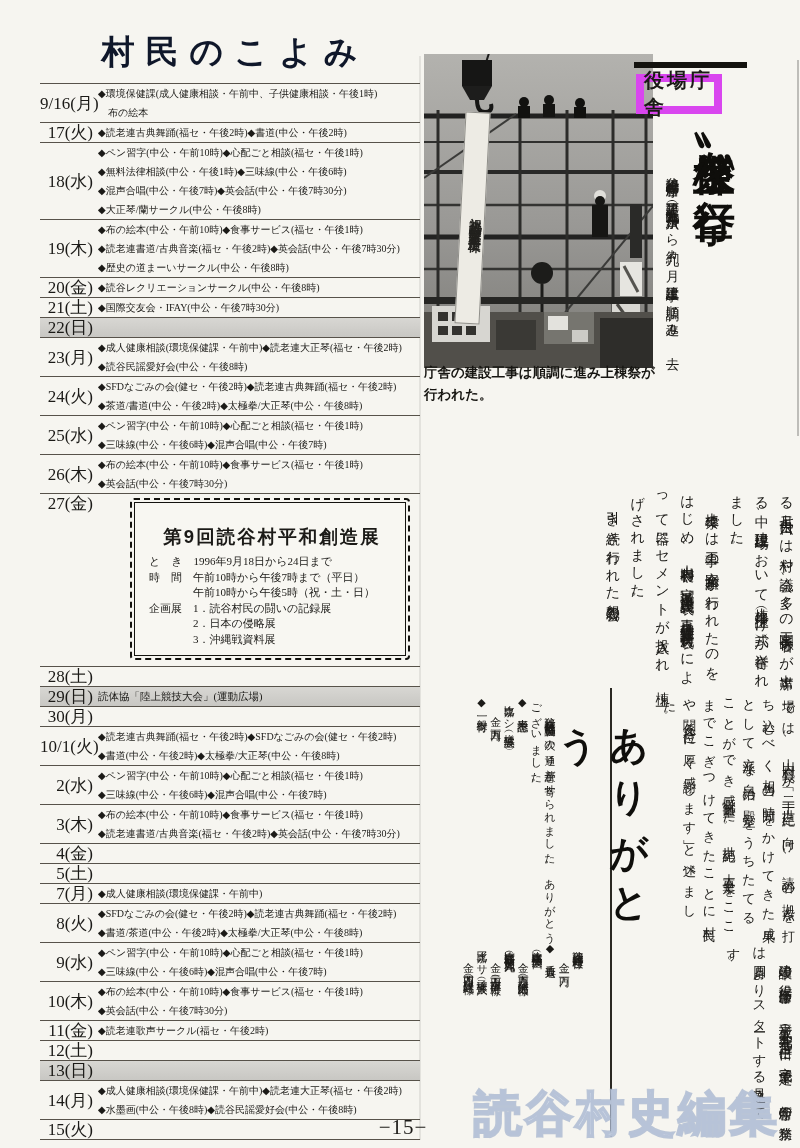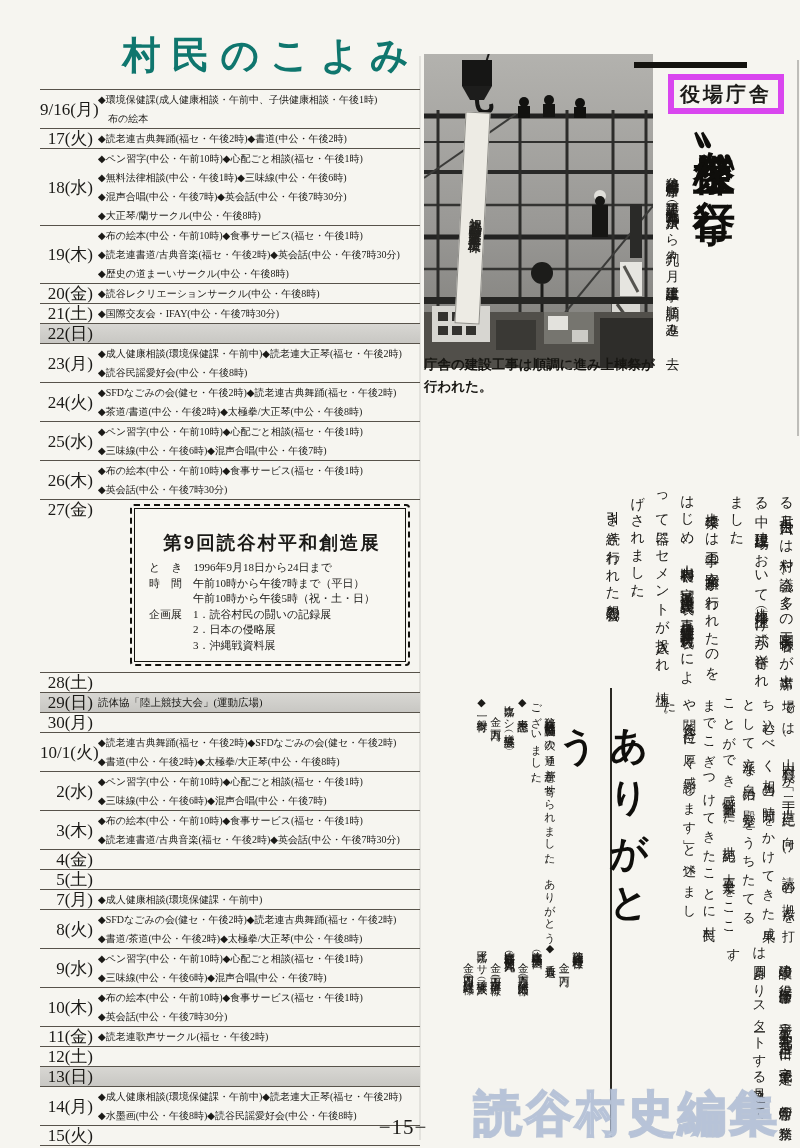--- a/index.html
+++ b/index.html
@@ -9,22 +9,22 @@
     font-family:"Liberation Serif","DejaVu Serif",serif;
   }
   *{box-sizing:border-box;}
   .abs{position:absolute;}
   .v{writing-mode:vertical-rl; -webkit-writing-mode:vertical-rl;}
   .sans{font-family:"Liberation Sans","DejaVu Sans",sans-serif;}
 
   
   #calendar{left:40px; top:24px; width:380px;}
   .cal-title{
-    text-align:right; font-size:38px; font-weight:800; letter-spacing:11px;
-    padding:6px 0 8px 10px; color:#0f766e;
+    text-align:center; font-size:33px; font-weight:800; letter-spacing:11px;
+    padding:6px 0 8px 10px; color:#0f172a;
   }
   .cal-table{border-bottom:1px solid #57524a;}
   .cal-row{display:flex; align-items:center; border-top:1px solid #57524a;}
   .cal-row.event-row{align-items:flex-start;}
   .cal-date{
     flex:none; width:58px; text-align:right; padding-right:5px;
     font-size:17px; line-height:19px; white-space:nowrap;
   }
   .cal-content{flex:1; min-width:0;}
   .cal-line{height:19px; line-height:19px; font-size:10px; white-space:nowrap; overflow:visible;}
@@ -47,30 +47,30 @@
   
   #photo{left:424px; top:54px; width:229px; height:314px; background:#8e8d89; overflow:hidden;}
   #photo svg{display:block;}
   #photo-banner{
     left:460px; top:112px; width:25px; height:212px; background:#edebe4;
     border:1px solid #8f8e89; transform:rotate(3deg);
     writing-mode:vertical-rl; font-size:12.5px; font-weight:700; letter-spacing:2px;
     color:#22211e; text-align:center; padding-top:4px;
   }
   #photo-caption{
-    left:424px; top:354px; width:238px; font-size:13.5px; font-weight:700;
+    left:424px; top:362px; width:238px; font-size:13.5px; font-weight:700;
     line-height:1.65; font-family:"Liberation Sans","DejaVu Sans",sans-serif; color:#171612;
   }
 
   
   #kicker-bar{left:634px; top:62px; width:113px; height:6px; background:#14130f;}
   #kicker-box{
-    left:636px; top:74px; width:116px; height:40px; border:6px solid #d946ef;
+    left:636px; top:74px; width:86px; height:40px; border:8px solid #d946ef;
     display:flex; align-items:center; justify-content:center;
-    font-size:20px; font-weight:700; letter-spacing:3px;margin-left:32px;
+    font-size:20px; font-weight:700; letter-spacing:3px;
   }
   #headline{
     left:686px; top:120px; height:342px; font-size:42px; font-weight:900;
     letter-spacing:0px; color:#0f0e0b;
   }
   #lead{left:626px; top:152px; width:60px; height:326px; font-size:13.5px; line-height:27px; letter-spacing:1px;}
   #band1{left:500px; top:486px; width:298px; height:203px; font-size:14px; line-height:24.8px; letter-spacing:1.5px;}
   #band3{left:618px; top:690px; width:180px; height:247px; font-size:13px; line-height:19.8px; letter-spacing:4px;}
   #band4{left:638px; top:938px; width:160px; height:194px; font-size:13.5px; line-height:26px; letter-spacing:1.5px;}
   .vbody p{margin:0; padding:0;}

